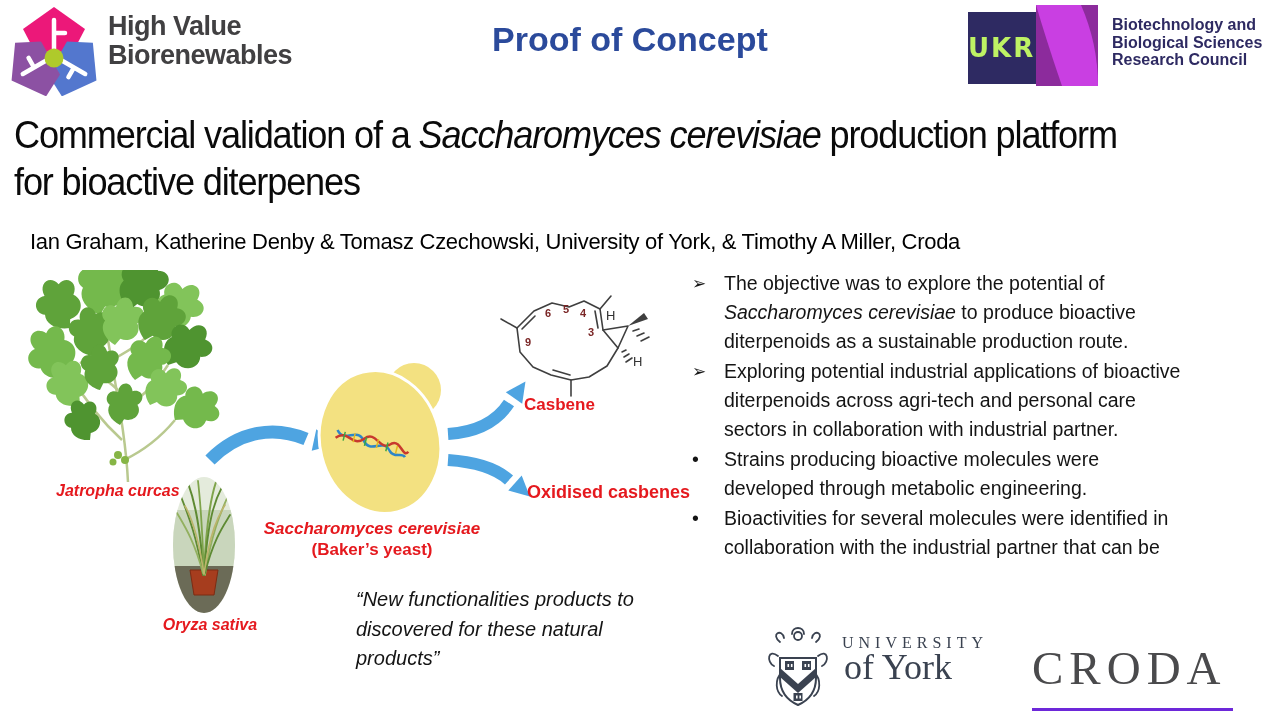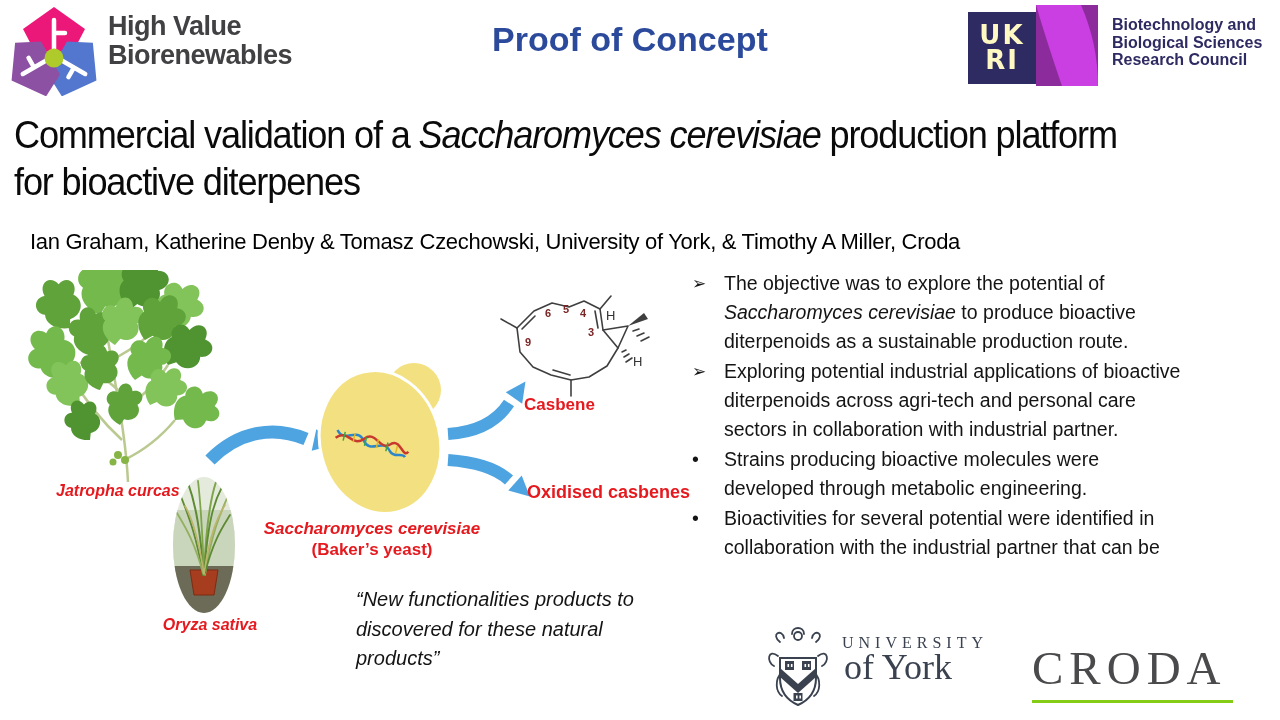--- a/index.html
+++ b/index.html
@@ -3,22 +3,22 @@
 <meta charset="utf-8">
 <style>
   html,body{margin:0;padding:0}
   body{width:1280px;height:720px;position:relative;overflow:hidden;background:#fff;
        font-family:"Liberation Sans",sans-serif;color:#111}
   .abs{position:absolute}
 
   
   .hvb-text{left:108px;top:12px;font-size:27px;font-weight:bold;color:#414042;line-height:29px;letter-spacing:-0.5px}
   .poc{left:492px;top:20px;font-size:34px;font-weight:bold;color:#2B4A9B}
-  .ukri-navy{left:968px;top:12px;width:68px;height:72px;background:#2E2A62;color:#fef9c3;
-             display:flex;flex-direction:column;align-items:center;justify-content:center;
+  .ukri-navy{left:968px;top:12px;width:68px;height:72px;background:#2E2A62;color:#bef264;
+             display:flex;flex-direction:row;align-items:center;
              font-weight:800;font-size:26px;line-height:25px;letter-spacing:2px;font-family:"DejaVu Sans",sans-serif}
   .ukri-text{left:1112px;top:16px;font-size:16px;font-weight:bold;line-height:17.5px;color:#2E2A62}
 
   
   .title{left:14px;top:112px;font-size:38px;line-height:47px;letter-spacing:-1.2px;color:#0a0a0a;
          transform:scaleX(.95);transform-origin:0 0;white-space:nowrap}
   .title .it{font-style:italic}
   .authors{left:30px;top:229px;font-size:22px;letter-spacing:-0.3px;color:#000;white-space:nowrap}
 
   
@@ -28,21 +28,21 @@
   .bmark.arrow{font-size:17px}
   .btext .it{font-style:italic}
 
   
   .quote{left:356px;top:585px;width:340px;font-size:20px;font-style:italic;line-height:29.5px;color:#141414}
 
   
   .york-univ{left:842px;top:634px;font-family:"Liberation Serif",serif;font-size:16px;letter-spacing:5px;color:#3A4250}
   .york-of{left:844px;top:646px;font-family:"Liberation Serif",serif;font-size:36px;color:#3A4250}
   .croda{left:1032px;top:641px;font-family:"Liberation Serif",serif;font-size:47px;letter-spacing:6px;
-         color:#4a4a4c;border-bottom:3px solid #84cc16;padding:0 6px 5px 0}
+         color:#4a4a4c;border-bottom:3px solid #6d28d9;padding:0 6px 13px 0}
 
   
   svg text{font-family:"Liberation Sans",sans-serif}
   .redlbl{fill:#E5191E;font-weight:bold}
 </style>
 </head>
 <body>
 
 <svg class="abs" style="left:8px;top:4px" width="94" height="92" viewBox="0 0 94 92">
   <g>
@@ -242,21 +242,21 @@
   <div class="bullet">
     <div class="bmark">•</div>
     <div class="btext">
       <div>Strains producing bioactive molecules were</div>
       <div>developed through metabolic engineering.</div>
     </div>
   </div>
   <div class="bullet">
     <div class="bmark">•</div>
     <div class="btext">
-      <div>Bioactivities  for several potential were identified in</div>
+      <div>Bioactivities  for several molecules were identified in</div>
       <div>collaboration with the industrial partner that can be</div>
     </div>
   </div>
 </div>
 
 <div class="abs quote">
   <div>“New functionalities products to</div>
   <div>discovered for these natural</div>
   <div>products”</div>
 </div>

